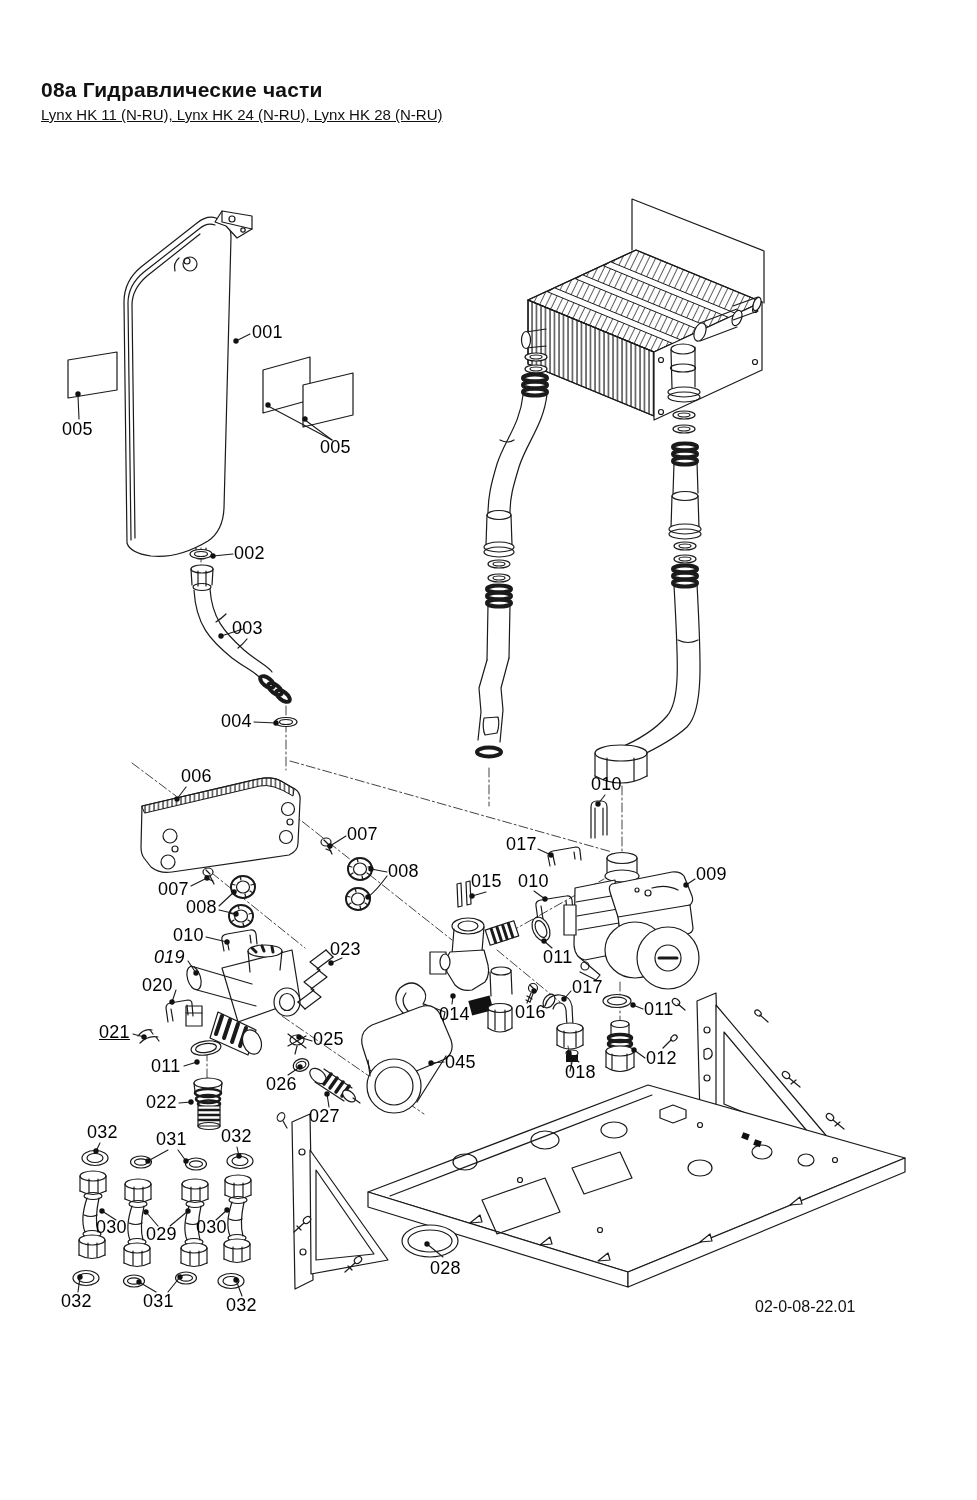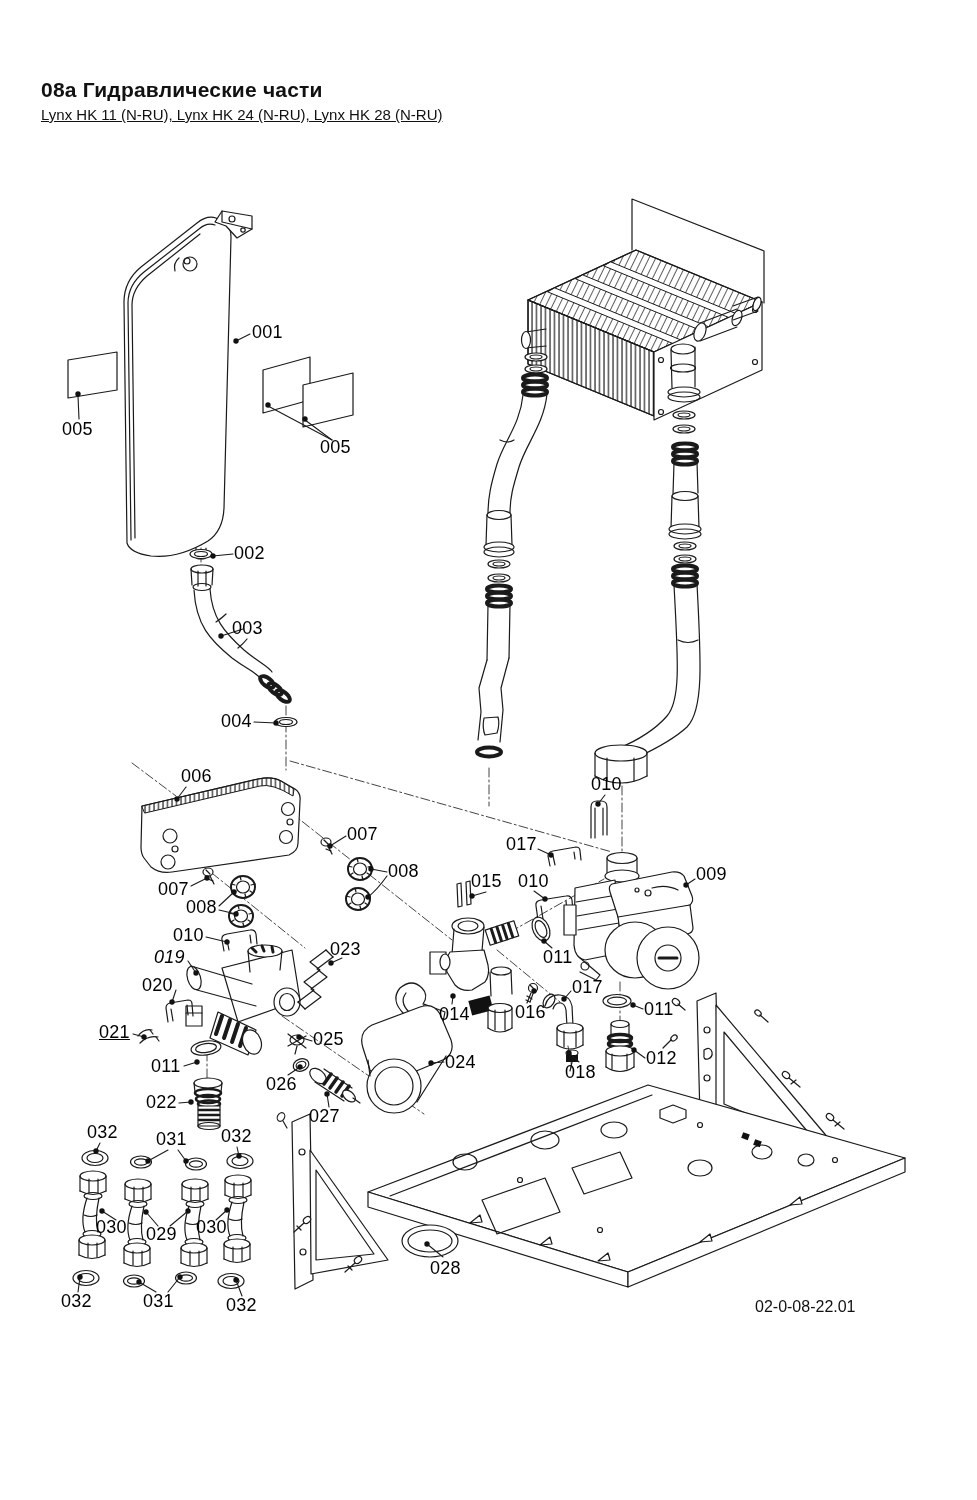--- a/index.html
+++ b/index.html
@@ -716,21 +716,21 @@
         <div class="part-label" style="left: 518px; top: 871px;">010</div>
         <div class="part-label" style="left: 591px; top: 774px;">010</div>
         <div class="part-label" style="left: 696px; top: 864px;">009</div>
         <div class="part-label" style="left: 543px; top: 947px;">011</div>
         <div class="part-label" style="left: 439px; top: 1004px;">014</div>
         <div class="part-label" style="left: 515px; top: 1002px;">016</div>
         <div class="part-label" style="left: 572px; top: 977px;">017</div>
         <div class="part-label" style="left: 644px; top: 999px;">011</div>
         <div class="part-label" style="left: 646px; top: 1048px;">012</div>
         <div class="part-label" style="left: 565px; top: 1062px;">018</div>
-        <div class="part-label" style="left: 445px; top: 1052px;">024</div>
+        <div class="part-label" style="left: 445px; top: 1052px;">045</div>
         <div class="part-label" style="left: 430px; top: 1258px;">028</div>
         <div class="part-label" style="left: 96px; top: 1217px;">030</div>
         <div class="part-label" style="left: 146px; top: 1224px;">029</div>
         <div class="part-label" style="left: 196px; top: 1217px;">030</div>
         <div class="part-label" style="left: 156px; top: 1129px;">031</div>
         <div class="part-label" style="left: 87px; top: 1122px;">032</div>
         <div class="part-label" style="left: 221px; top: 1126px;">032</div>
         <div class="part-label" style="left: 61px; top: 1291px;">032</div>
         <div class="part-label" style="left: 143px; top: 1291px;">031</div>
         <div class="part-label" style="left: 226px; top: 1295px;">032</div>

